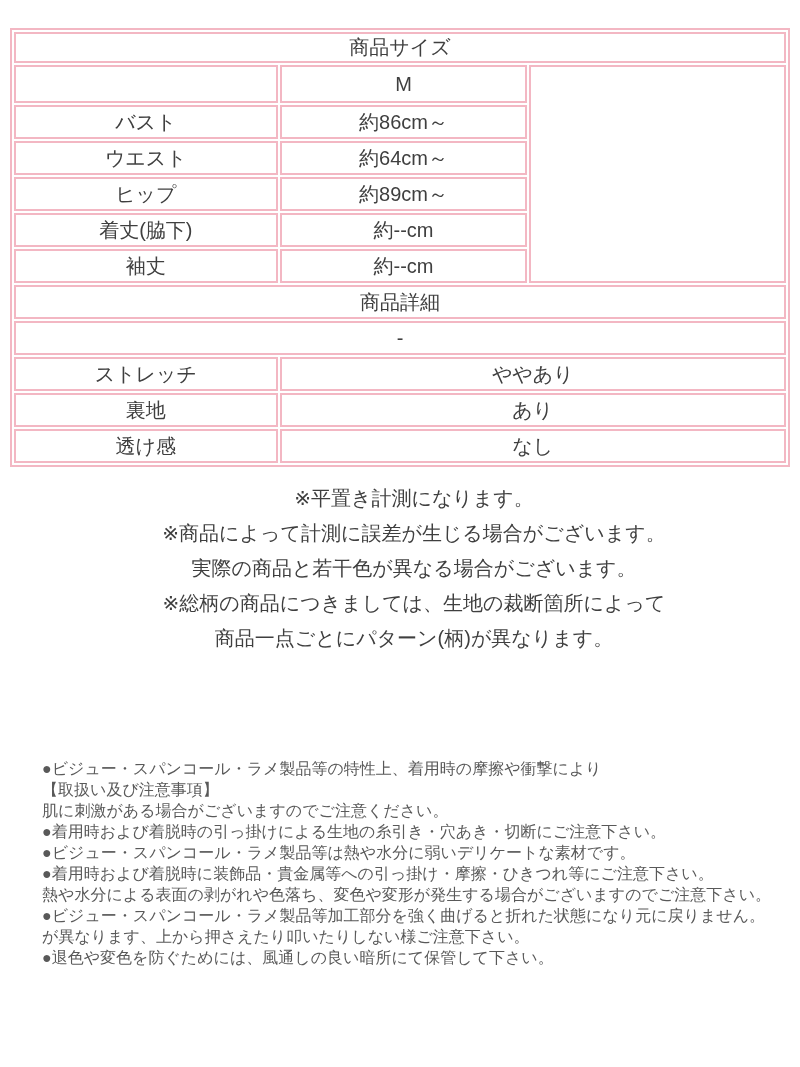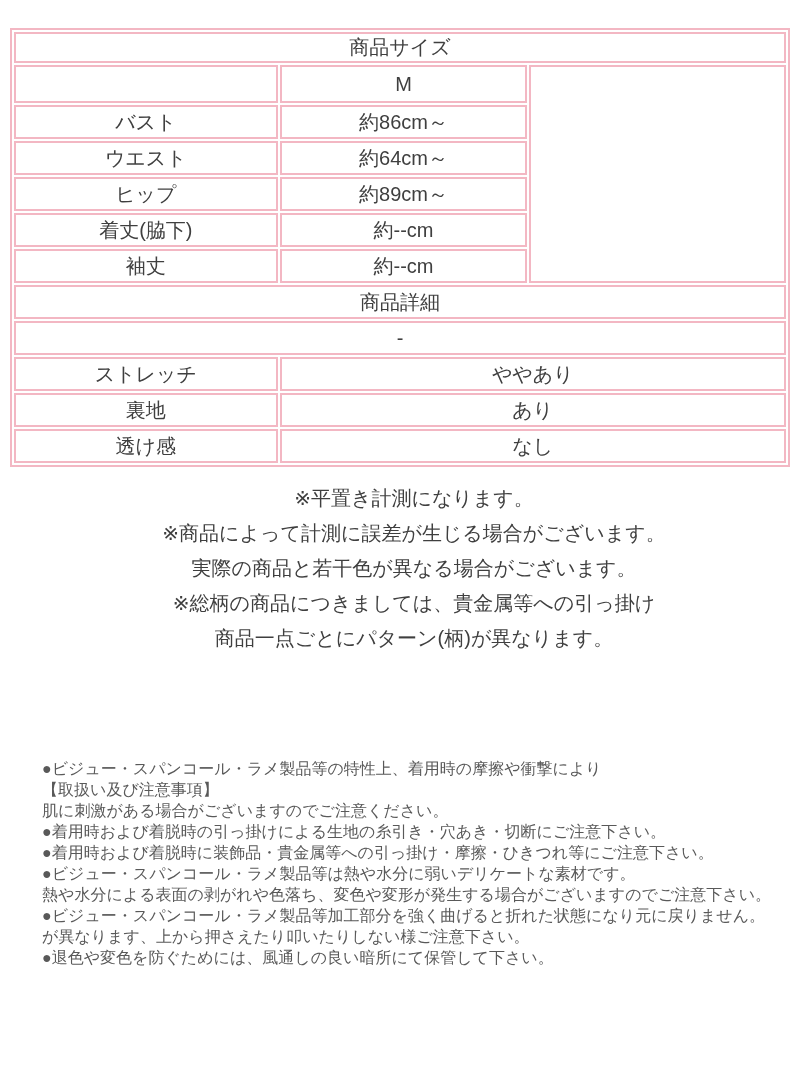--- a/index.html
+++ b/index.html
@@ -117,30 +117,30 @@
         <td>透け感</td>
         <td colspan="2">なし</td>
       </tr>
     </tbody>
   </table>
 
   <div class="notes">
     <p>※平置き計測になります。</p>
     <p>※商品によって計測に誤差が生じる場合がございます。</p>
     <p>実際の商品と若干色が異なる場合がございます。</p>
-    <p>※総柄の商品につきましては、貴金属等への引っ掛け</p>
+    <p>※総柄の商品につきましては、生地の裁断箇所によって</p>
     <p>商品一点ごとにパターン(柄)が異なります。</p>
   </div>
 
   <div class="care">
     <p>●ビジュー・スパンコール・ラメ製品等の特性上、着用時の摩擦や衝撃により</p>
     <p>【取扱い及び注意事項】</p>
     <p>肌に刺激がある場合がございますのでご注意ください。</p>
     <p>●着用時および着脱時の引っ掛けによる生地の糸引き・穴あき・切断にご注意下さい。</p>
+    <p>●ビジュー・スパンコール・ラメ製品等は熱や水分に弱いデリケートな素材です。</p>
     <p>●着用時および着脱時に装飾品・貴金属等への引っ掛け・摩擦・ひきつれ等にご注意下さい。</p>
-    <p>●ビジュー・スパンコール・ラメ製品等は熱や水分に弱いデリケートな素材です。</p>
     <p>熱や水分による表面の剥がれや色落ち、変色や変形が発生する場合がございますのでご注意下さい。</p>
     <p>●ビジュー・スパンコール・ラメ製品等加工部分を強く曲げると折れた状態になり元に戻りません。</p>
     <p>が異なります、上から押さえたり叩いたりしない様ご注意下さい。</p>
     <p>●退色や変色を防ぐためには、風通しの良い暗所にて保管して下さい。</p>
   </div>
 
 </div>
 
 </body></html>

